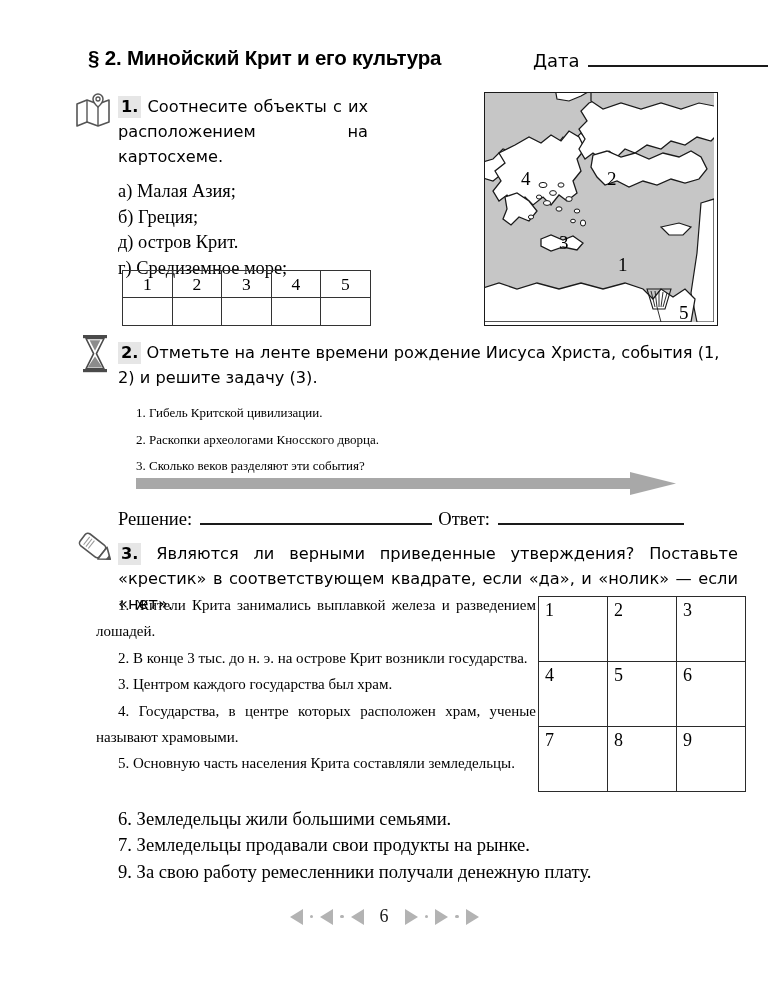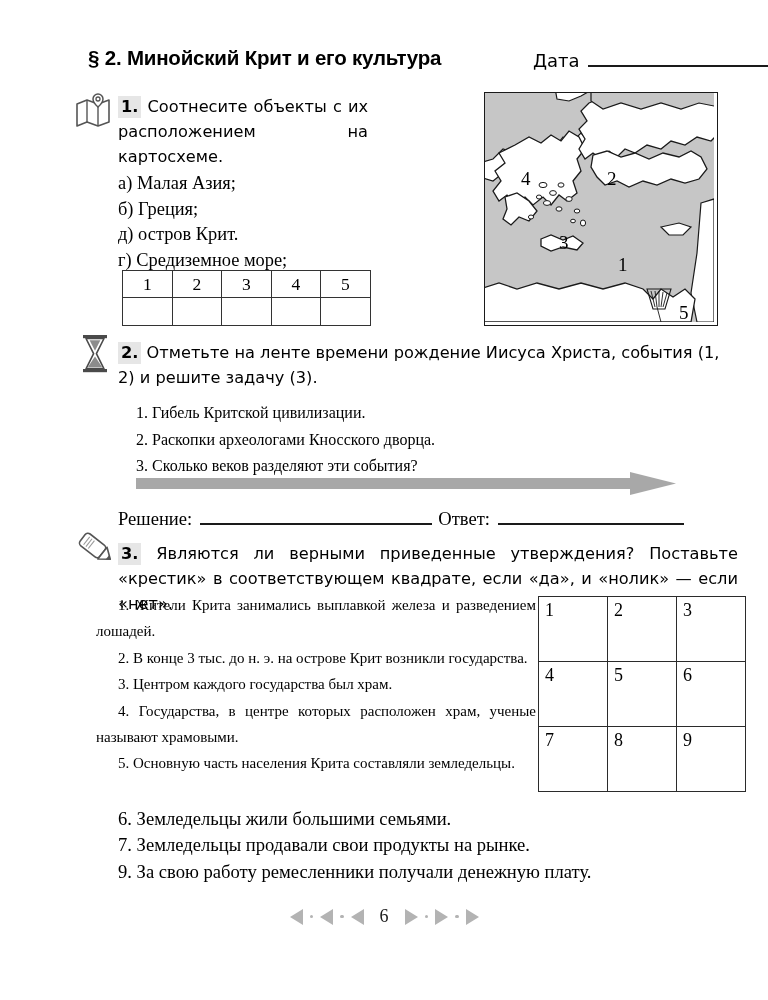--- a/index.html
+++ b/index.html
@@ -73,21 +73,21 @@
     font-size: 17.4px;
     line-height: 25.8px;
   }
   .task1-intro {
     font-family: "DejaVu Sans", sans-serif;
     font-size: 16.2px;
     line-height: 25px;
     text-align: justify;
   }
   .task1-list {
-    margin-top: 2px;
+    margin-top: 10px;
     font-family: "Liberation Serif", serif;
     font-size: 18.4px;
     line-height: 25.6px;
   }
 
   
   .map-frame {
     position: absolute;
     left: 484px; top: 92px;
     width: 232px;
@@ -126,21 +126,21 @@
     width: 618px;
   }
   .task2-intro {
     font-family: "DejaVu Sans", sans-serif;
     font-size: 16.2px;
     line-height: 25px;
   }
   .task2-list {
     margin-top: 10px;
     font-family: "Liberation Serif", serif;
-    font-size: 16px;
+    font-size: 13px;
     line-height: 26.5px;
   }
   .task2-list div { text-indent: 18px; }
 
   
   .timeline {
     position: absolute;
     left: 136px; top: 472px;
     width: 540px;
     height: 26px;

